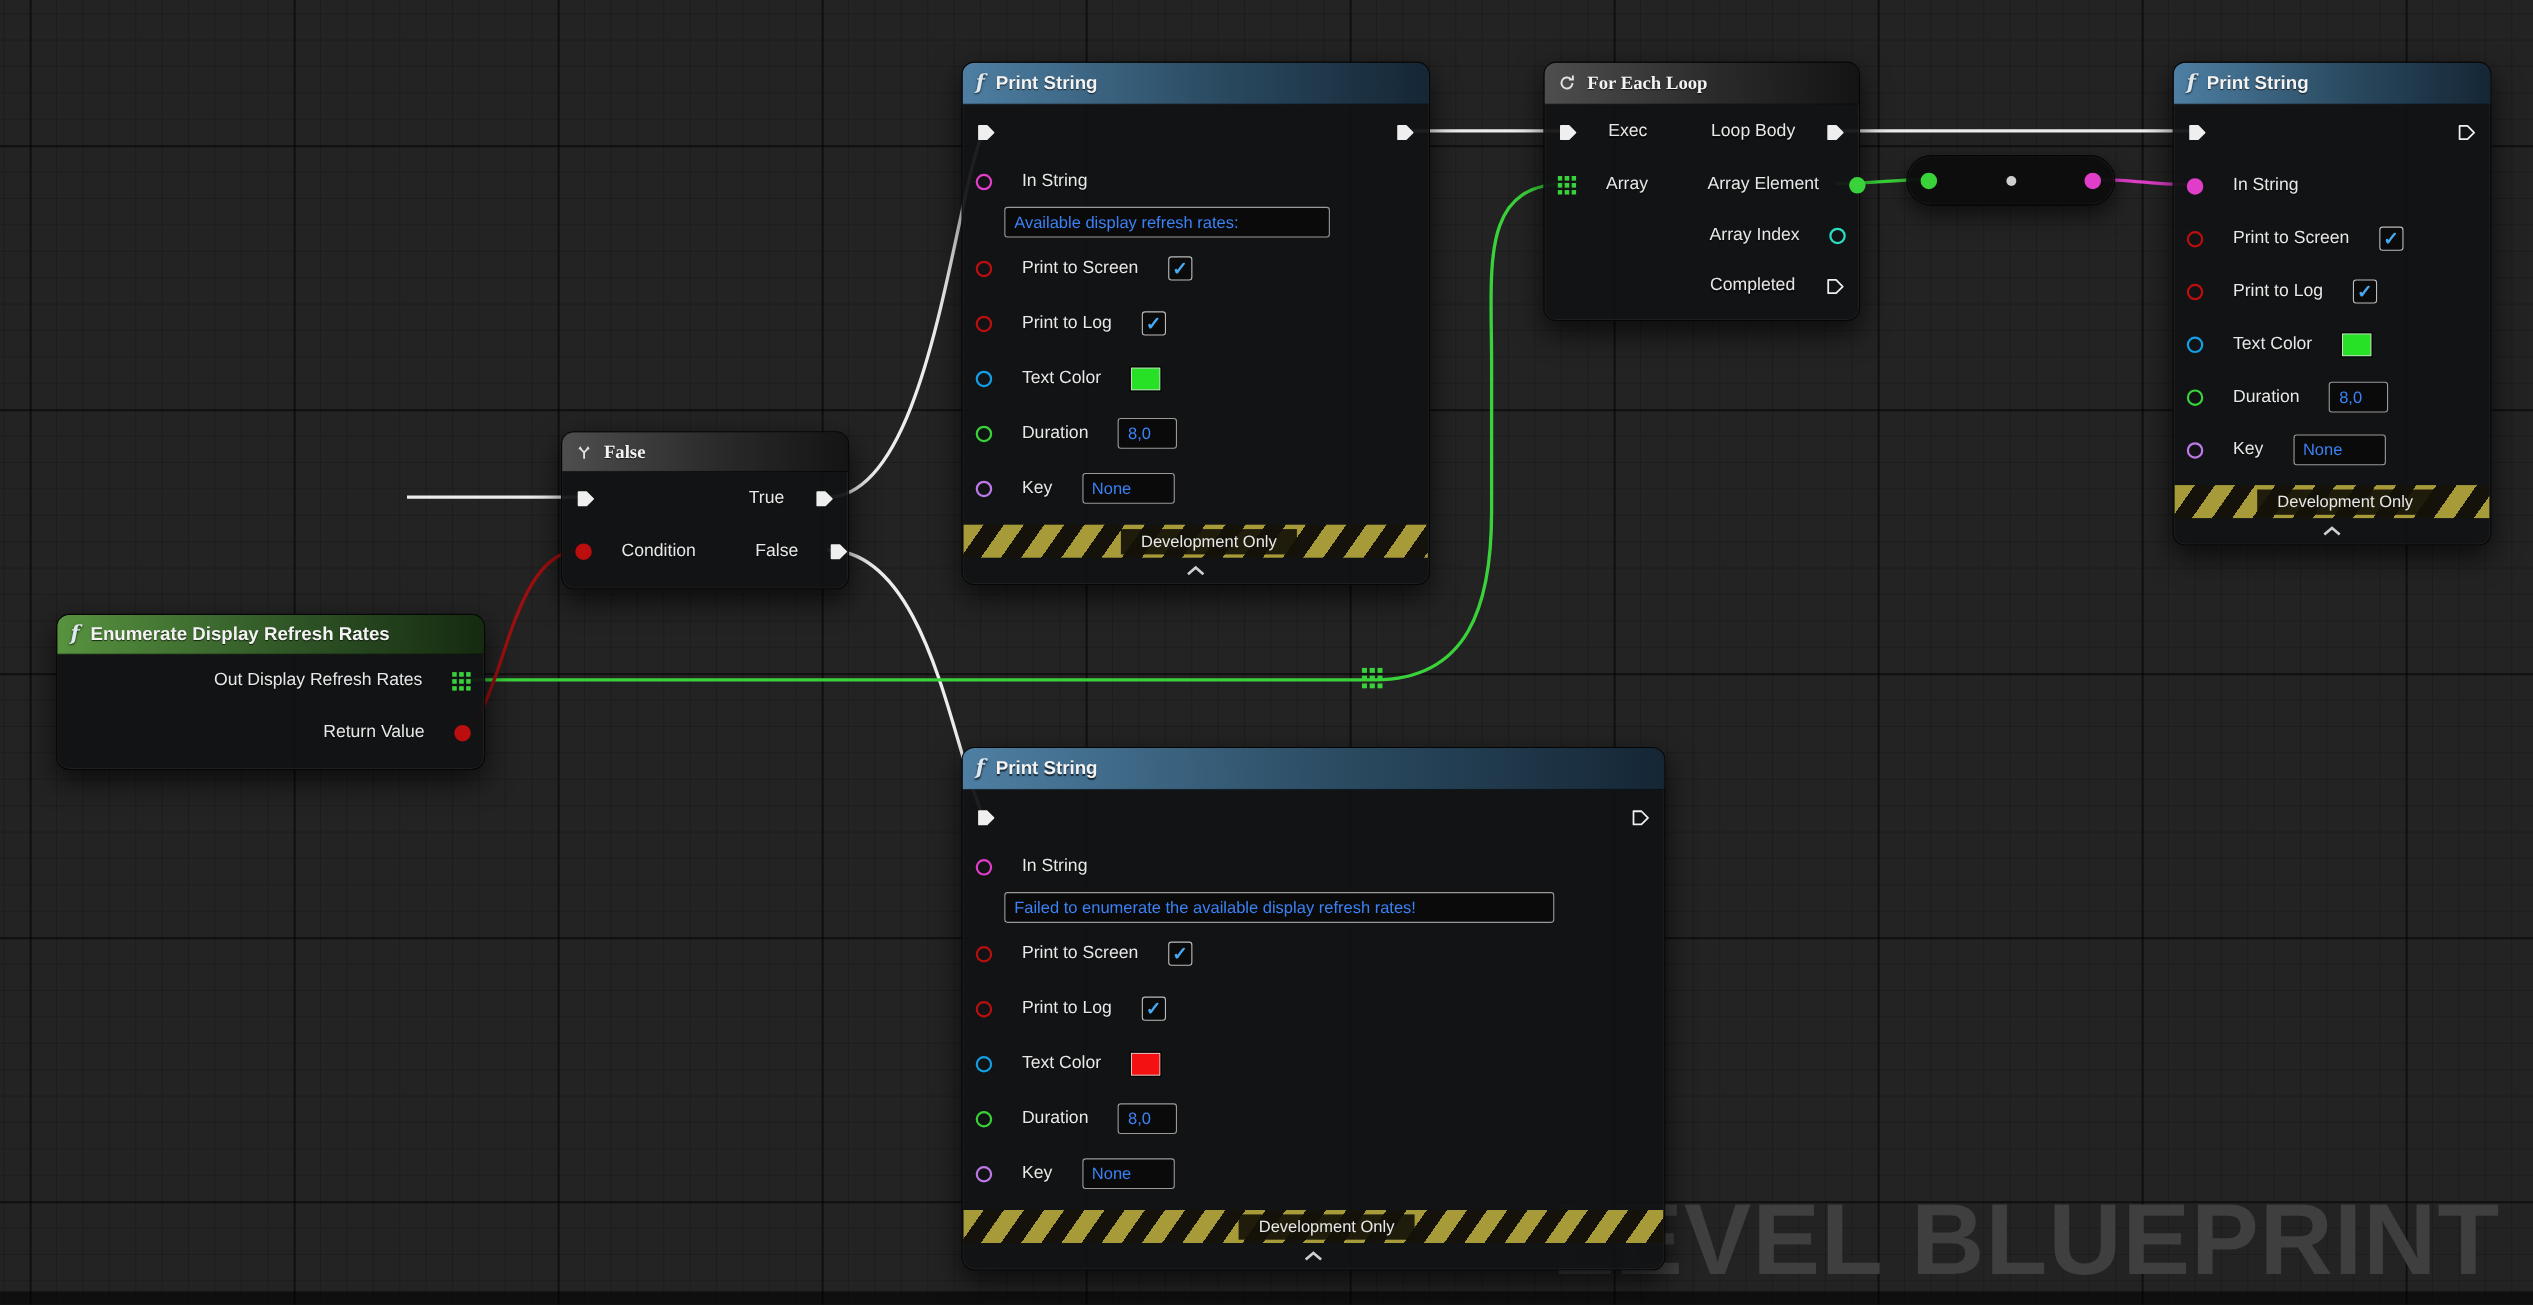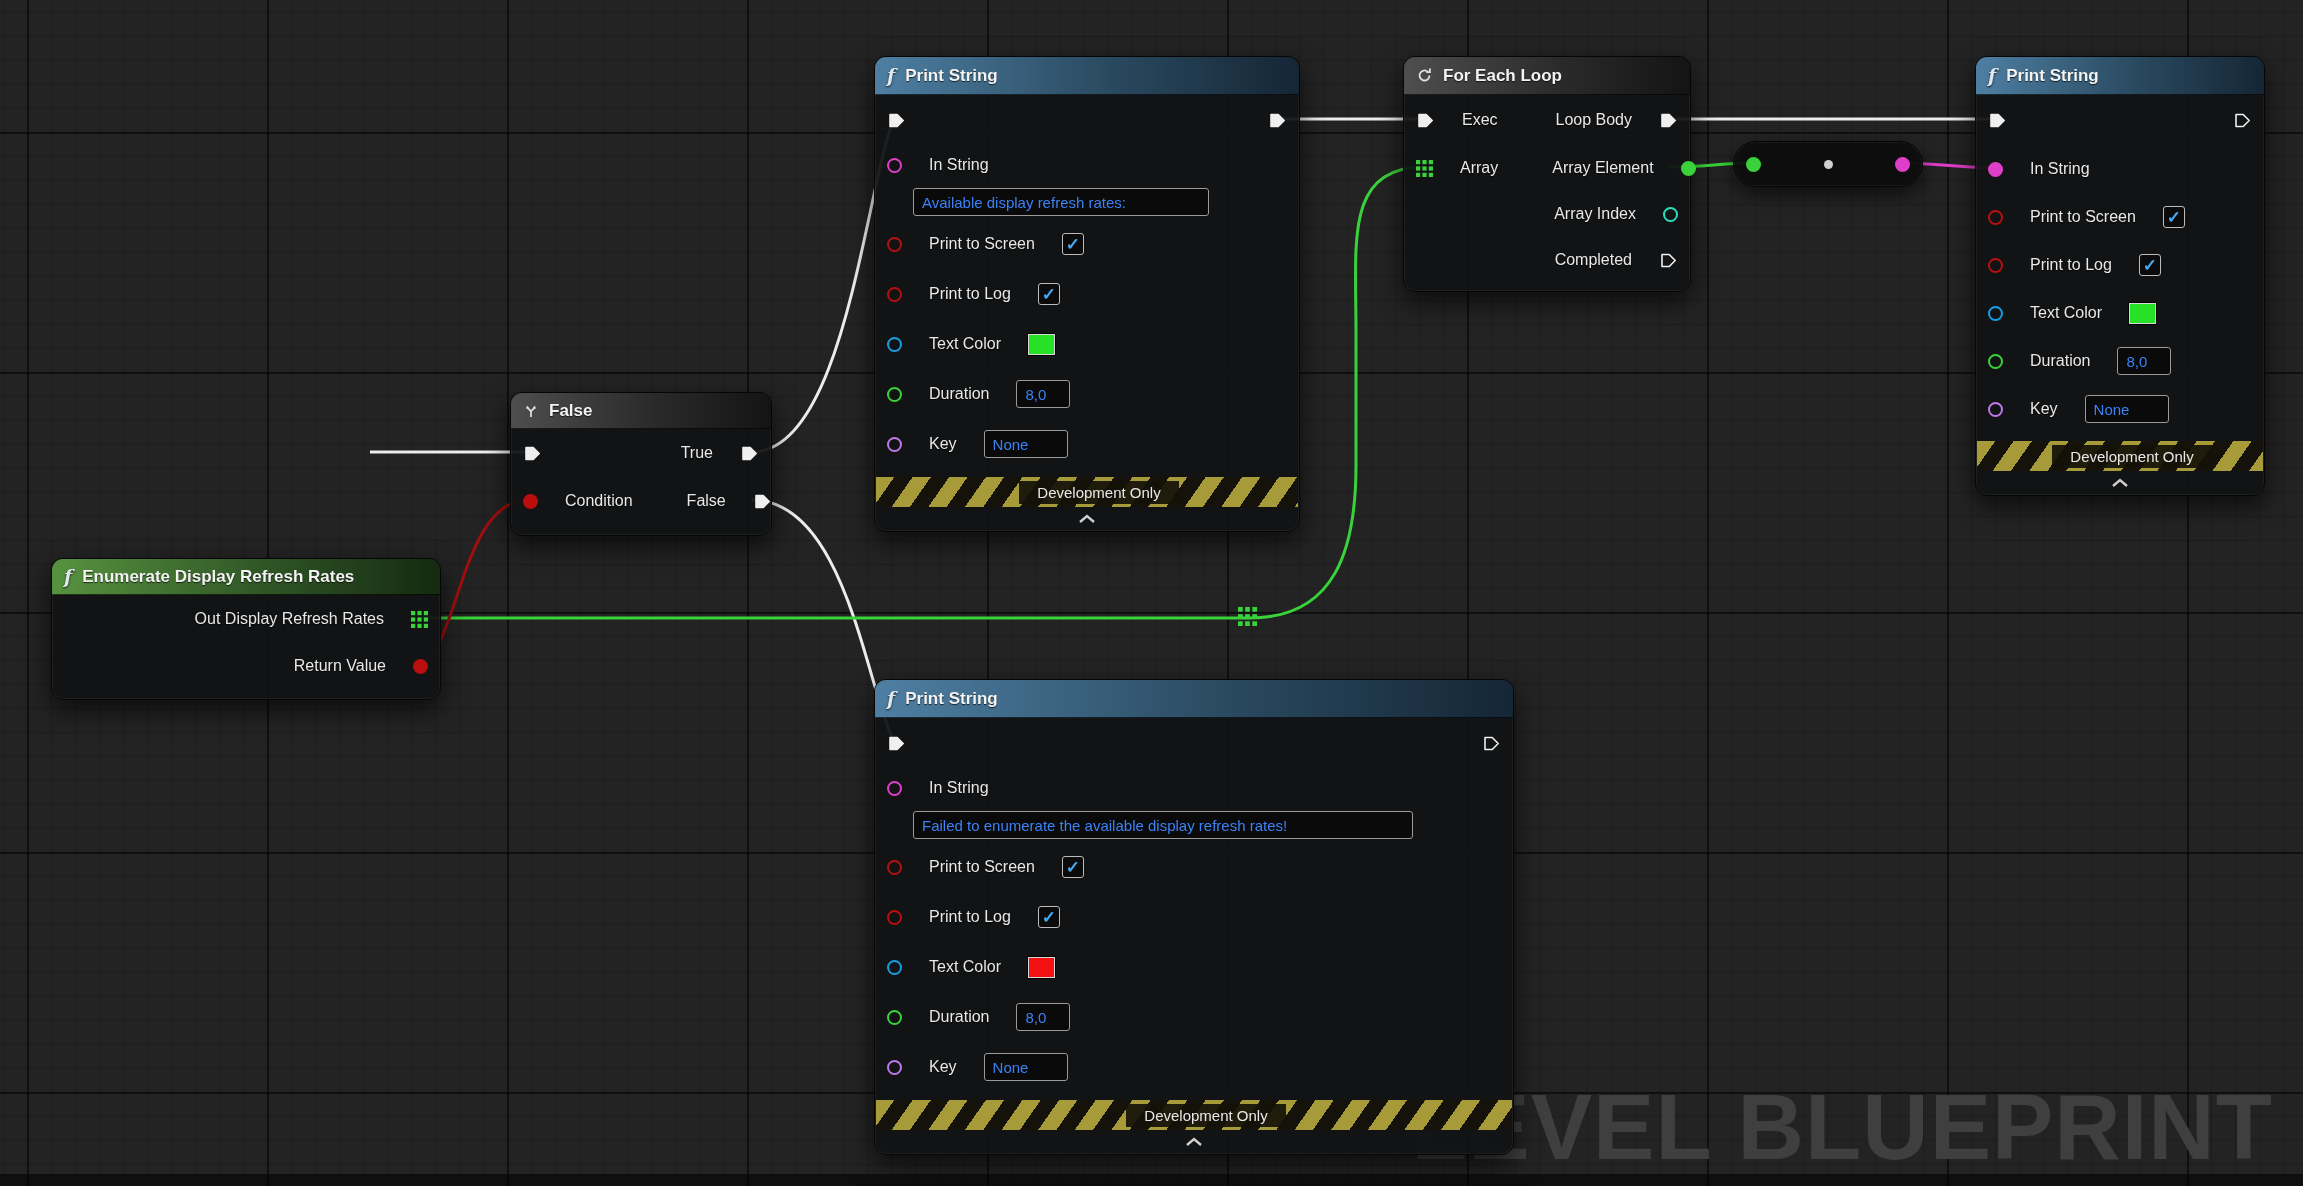--- a/index.html
+++ b/index.html
@@ -37,21 +37,21 @@
     color:#e8e8e8; font-size:16px;
   }
   .node-header {
     display:flex; align-items:center; gap:10px; padding:0 12px; height:38px;
     border-radius:11px 11px 0 0; font-weight:bold; font-size:17px; color:#f3f3f3;
     text-shadow:0 1px 2px rgba(0,0,0,0.85); border-bottom:1px solid rgba(0,0,0,0.65);
   }
   .h36 { height:36px; }
   .hdr-blue  { background:linear-gradient(90deg,#4e7fa3,#2a4a60 55%,#152635); }
   .hdr-red   { background:linear-gradient(90deg,#9b2420,#5a120f 55%,#2a0a08); }
-  .hdr-dark  { background:linear-gradient(90deg,#4e4e4e,#2a2a2a 55%,#141414); }
+  .hdr-dark  { background:linear-gradient(90deg,#4e4e4e,#2a2a2a 55%,#141414);font-family:Liberation Serif, serif; }
   .hdr-green { background:linear-gradient(90deg,#57933f,#2f5526 55%,#152a10); }
 
   .fn-icon { font-family:"DejaVu Serif", serif; font-style:italic; font-weight:bold;
              font-size:19px; color:#dfe8ee; line-height:1; }
   .fn-icon::after { content:"f"; }
   .event-icon { width:13px; height:13px; transform:rotate(45deg); flex:none;
                 background:linear-gradient(135deg,#ff9090,#a81818); border:1px solid #ffb8b8; border-radius:2px; }
   .event-badge { margin-left:auto; width:17px; height:17px; background:#d83022;
                  border:1px solid #6e120b; border-radius:3px; flex:none; }
 

